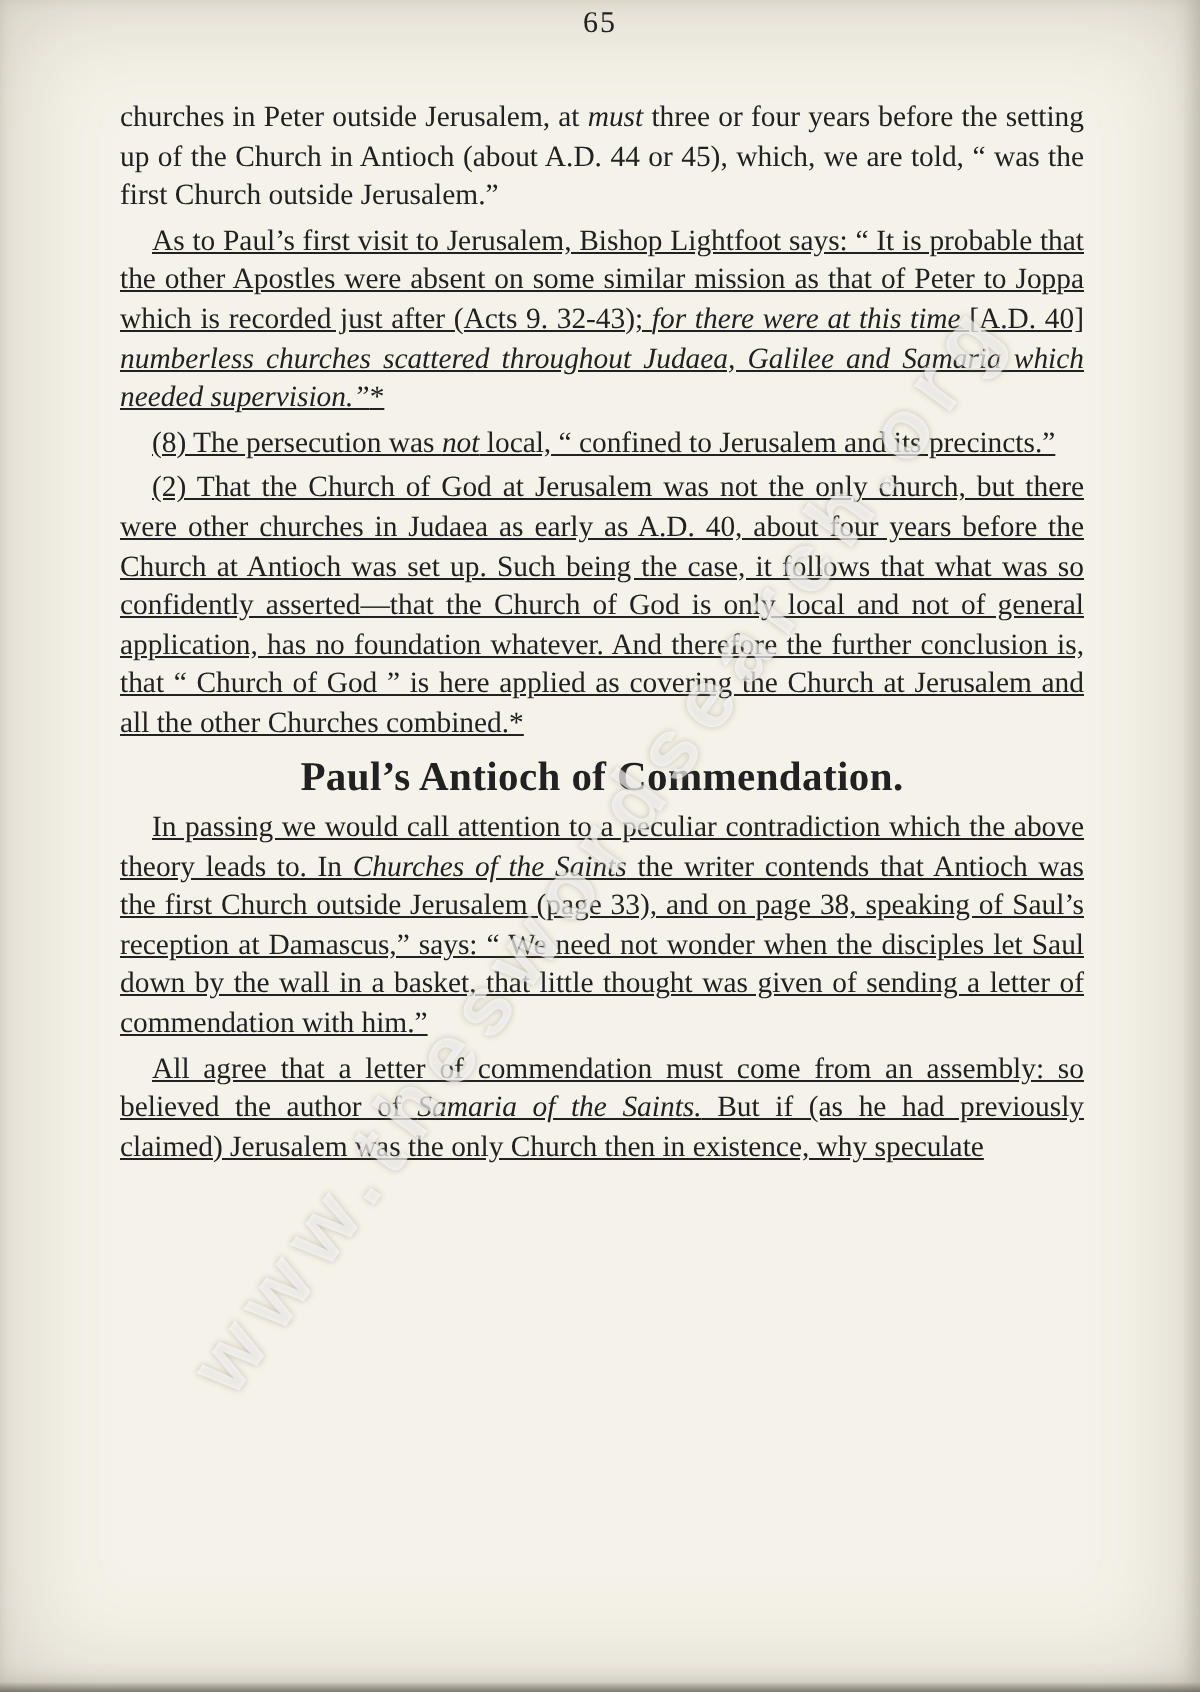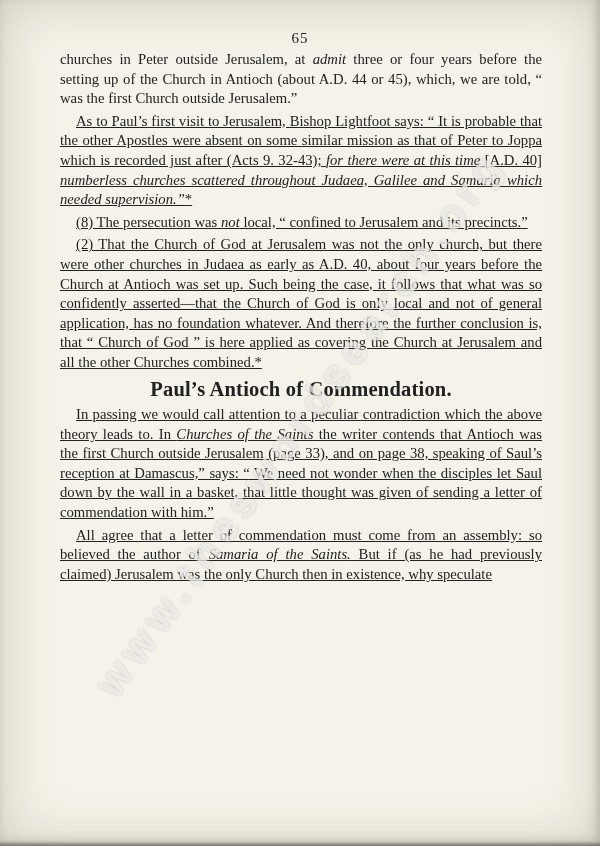--- a/index.html
+++ b/index.html
@@ -9,21 +9,21 @@
     height: 846px;
     margin: 0 auto;
     background: #f5f2e9;
     box-shadow: inset 0 0 55px rgba(110, 100, 80, 0.28), inset -3px -4px 10px rgba(60,55,45,0.25);
     overflow: hidden;
     font-family: "Liberation Serif", "DejaVu Serif", serif;
     color: #212121;
   }
   .page-number {
     text-align: center;
-    padding-top: 30px;
+    padding-top: 4px;
     font-size: 15px;
     letter-spacing: 1px;
   }
   .body-text {
     position: absolute;
     top: 50px;
     left: 60px;
     right: 58px;
     font-size: 14.7px;
     line-height: 19.6px;
@@ -83,21 +83,21 @@
 </head>
 <body>
 
 <div class="page">
 
   <div class="watermark">www.theswordsearch.org</div>
 
   <div class="page-number">65</div>
 
   <div class="body-text">
-      <p class="para"><span>churches in Peter outside Jerusalem, at </span><em>admit</em><span> three or four years before the setting up of the Church in Antioch (about A.D. 44 or 45), which, we are told, “ was the first Church outside Jerusalem.”</span></p>
+      <p class="para"><span>churches in Peter outside Jerusalem, at </span><em>must</em><span> three or four years before the setting up of the Church in Antioch (about A.D. 44 or 45), which, we are told, “ was the first Church outside Jerusalem.”</span></p>
       <p class="para indent"><span>As to Paul’s first visit to Jerusalem, Bishop Lightfoot says: “ It is probable that the other Apostles were absent on some similar mission as that of Peter to Joppa which is recorded just after (Acts 9. 32-43); </span><em>for there were at this time </em><span>[A.D. 40] </span><em>numberless churches scattered throughout Judaea, Galilee and Samaria which needed supervision.”</em><span>*</span></p>
       <p class="para indent"><span>(8) The persecution was </span><em>not</em><span> local, “ confined to Jerusalem and its precincts.”</span></p>
       <p class="para indent"><span>(2) That the Church of God at Jerusalem was not the only church, but there were other churches in Judaea as early as A.D. 40, about four years before the Church at Antioch was set up. Such being the case, it follows that what was so confidently asserted—that the Church of God is only local and not of general application, has no foundation whatever. And therefore the further conclusion is, that “ Church of God ” is here applied as covering the Church at Jerusalem and all the other Churches combined.*</span></p>
       <h2 class="heading">Paul’s Antioch of Commendation.</h2>
       <p class="para indent"><span>In passing we would call attention to a peculiar contradiction which the above theory leads to. In </span><em>Churches of the Saints</em><span> the writer contends that Antioch was the first Church outside Jerusalem (page 33), and on page 38, speaking of Saul’s reception at Damascus,” says: “ We need not wonder when the disciples let Saul down by the wall in a basket, that little thought was given of sending a letter of commendation with him.”</span></p>
       <p class="para indent"><span>All agree that a letter of commendation must come from an assembly: so believed the author of </span><em>Samaria of the Saints.</em><span> But if (as he had previously claimed) Jerusalem was the only Church then in existence, why speculate</span></p>
     </div>
 
 
   <div class="bottom-edge"></div>

